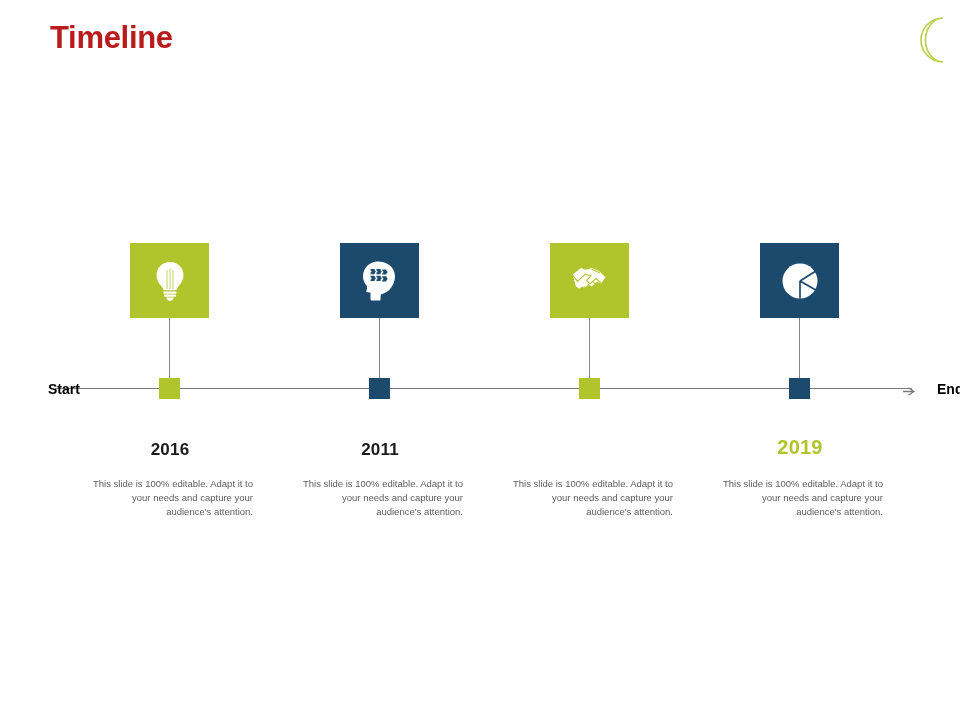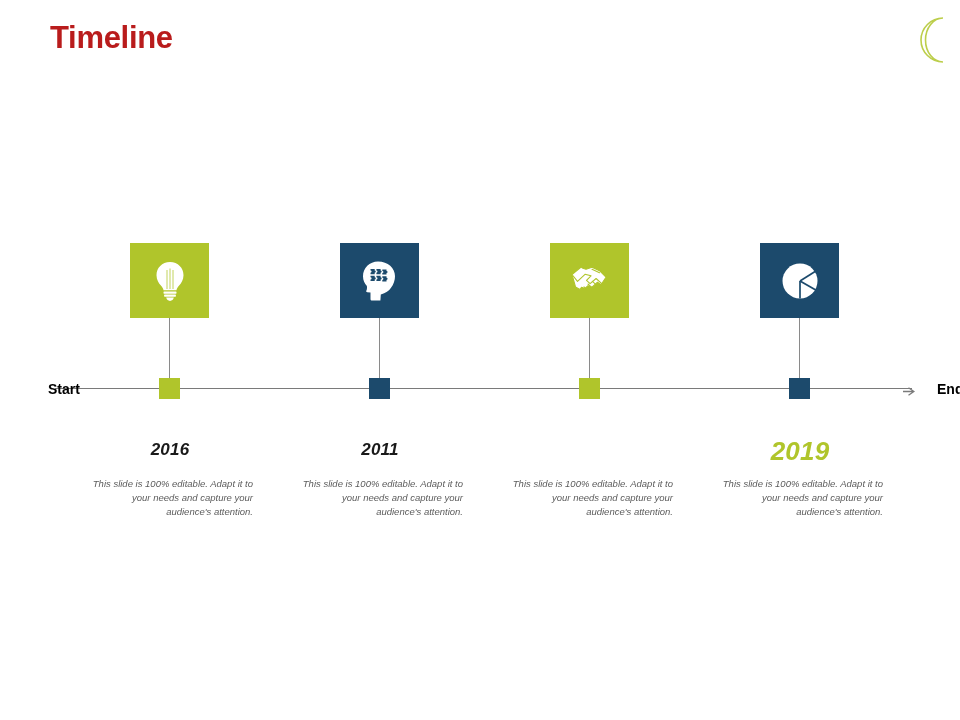--- a/index.html
+++ b/index.html
@@ -69,21 +69,20 @@
   }
   .axis-label.start { left: 8px;  top: 381px; margin-left: 40px; }
   .axis-label.end   { left: 917px; top: 381px; padding-left: 20px; }
 
   
   .milestone {
     position: absolute;
     top: 0;
     width: 210px;
     height: 720px;
-    font-style: italic;
   }
   .milestone.m0 { left: 65px;  }
   .milestone.m1 { left: 275px; }
   .milestone.m2 { left: 485px; }
   .milestone.m3 { left: 695px; }
 
   .icon-box {
     position: absolute;
     left: 65px;
     top: 243px;
@@ -117,21 +116,21 @@
     left: 0;
     top: 440px;
     width: 210px;
     text-align: center;
     font-size: 17px;
     font-weight: bold;
     color: #1a1a1a;
     letter-spacing: 0.2px;
   }
   .year.highlight {
-    font-size: 26px;
+    font-size: 20px;
     top: 436px;
     color: #b0c52b;
   }
 
   .desc {
     position: absolute;
     left: 22px;
     top: 477px;
     width: 166px;
     text-align: right;

